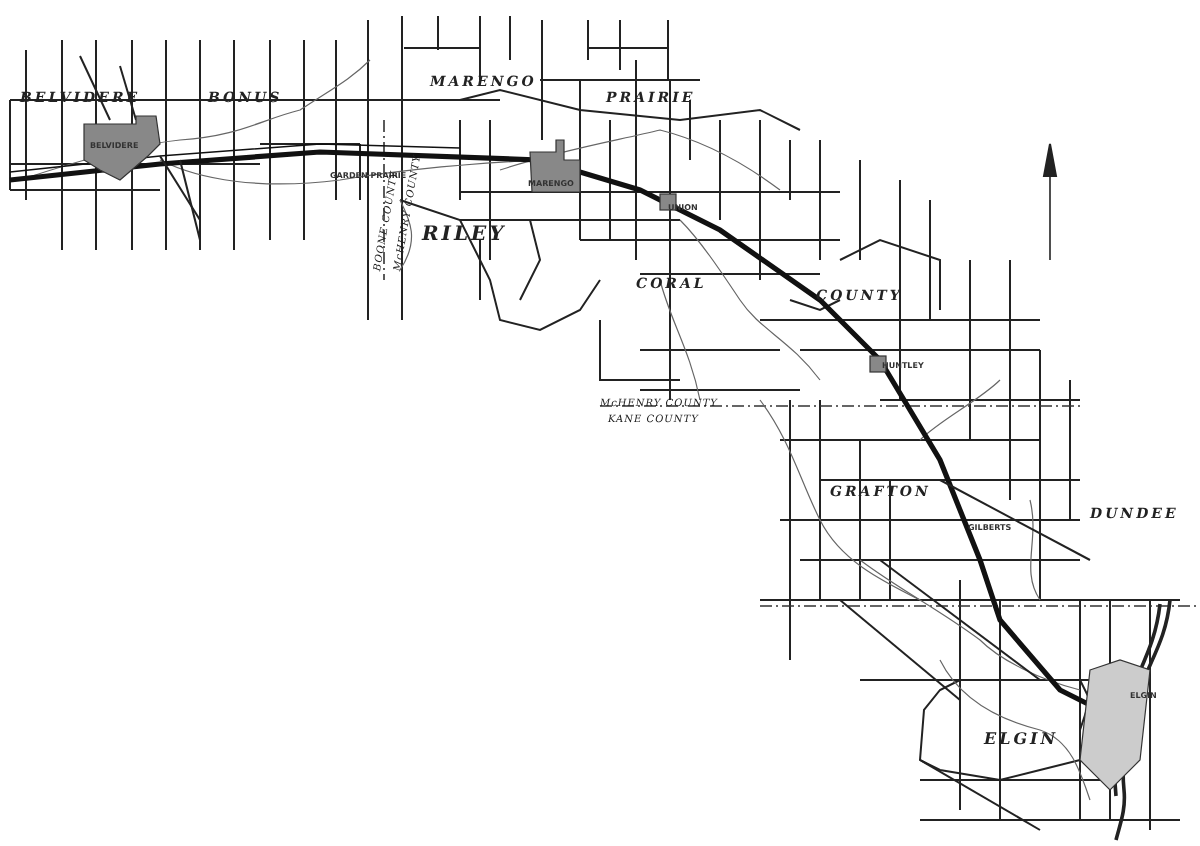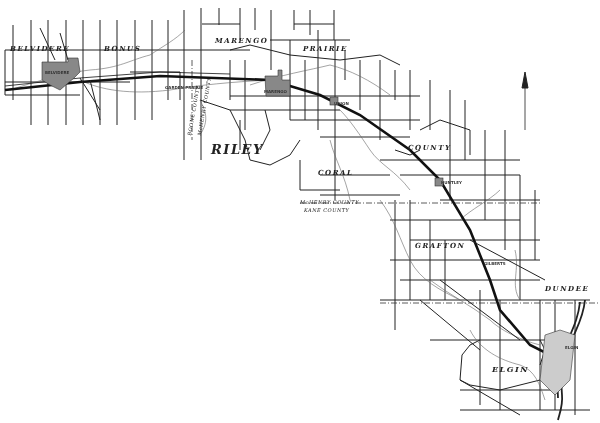--- a/index.html
+++ b/index.html
@@ -158,25 +158,25 @@
     <line x1="525" y1="78" x2="525" y2="130" stroke-width="0.8"></line>
     <polygon points="522,88 525,72 528,88"></polygon>
   </g>
 </svg>
 
 <div id="labels">
     <div class="lbl" style="left: 10px; top: 44px; font-size: 7px;">BELVIDERE</div>
     <div class="lbl" style="left: 104px; top: 44px; font-size: 7px;">BONUS</div>
     <div class="lbl" style="left: 215px; top: 36px; font-size: 7px;">MARENGO</div>
     <div class="lbl" style="left: 303px; top: 44px; font-size: 7px;">PRAIRIE</div>
-    <div class="lbl" style="left: 211px; top: 142px; font-size: 13px; font-style: italic;">RILEY</div>
-    <div class="lbl" style="left: 318px; top: 168px; font-size: 7px;">CORAL</div>
+    <div class="lbl" style="left: 211px; top: 112px; font-size: 10px; font-style: italic;">RILEY</div>
+    <div class="lbl" style="left: 318px; top: 137px; font-size: 7px;">CORAL</div>
     <div class="lbl" style="left: 408px; top: 143px; font-size: 7px;">COUNTY</div>
     <div class="lbl" style="left: 415px; top: 241px; font-size: 7px;">GRAFTON</div>
-    <div class="lbl" style="left: 545px; top: 252px; font-size: 7px; margin-top: 32px;">DUNDEE</div>
+    <div class="lbl" style="left: 545px; top: 252px; font-size: 7px;">DUNDEE</div>
     <div class="lbl" style="left: 492px; top: 364px; font-size: 8px;">ELGIN</div>
     <div class="small" style="left: 45px; top: 70px;">BELVIDERE</div>
     <div class="small" style="left: 165px; top: 85px;">GARDEN PRAIRIE</div>
     <div class="small" style="left: 264px; top: 89px;">MARENGO</div>
     <div class="small" style="left: 334px; top: 101px;">UNION</div>
     <div class="small" style="left: 441px; top: 180px;">HUNTLEY</div>
     <div class="small" style="left: 484px; top: 261px;">GILBERTS</div>
     <div class="small" style="left: 565px; top: 345px;">ELGIN</div>
     <div class="county" style="left: 300px; top: 199px;">McHENRY COUNTY</div>
     <div class="county" style="left: 304px; top: 207px;">KANE COUNTY</div>

